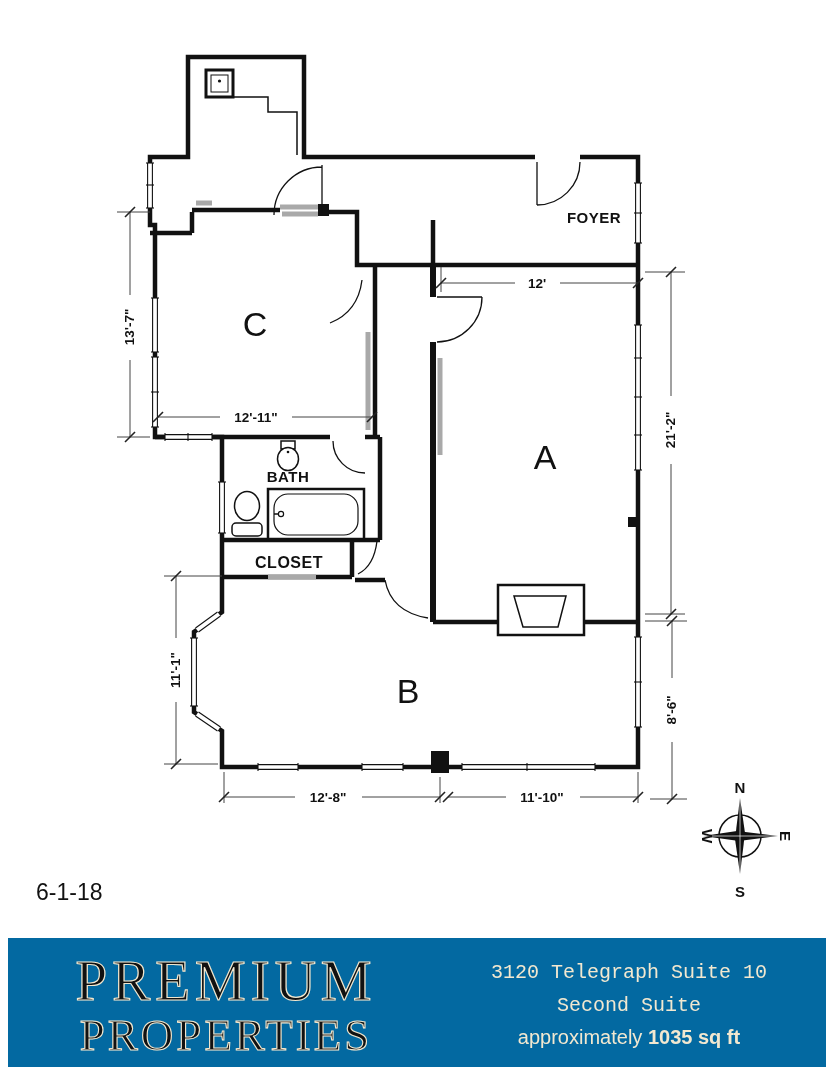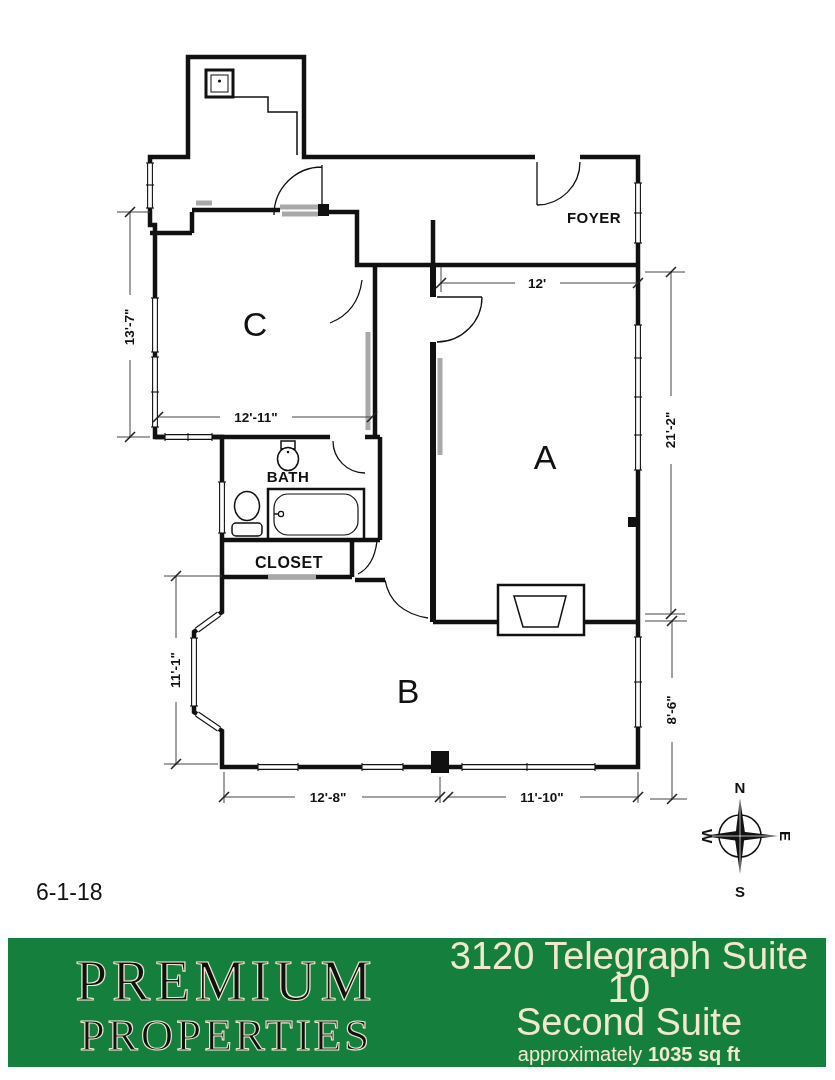--- a/index.html
+++ b/index.html
@@ -17,25 +17,25 @@
   .win-edge{stroke:#111;stroke-width:1.1;}
   .gray{stroke:#a9a9a9;stroke-width:5;}
   .fix{stroke:#111;fill:#fff;}
   text{fill:#111;}
   .room-label{font-size:34px;font-weight:400;text-anchor:middle;}
   .small-label{font-size:15px;font-weight:700;text-anchor:middle;letter-spacing:.5px;}
   .dim-label{font-size:13.5px;font-weight:700;text-anchor:middle;}
   .date-label{font-size:23px;font-weight:400;}
   .compass-label{font-size:15px;font-weight:700;text-anchor:middle;}
   
-  .footer{position:absolute;left:8px;top:938px;width:818px;height:129px;background:#15803d;
+  .footer{position:absolute;left:8px;top:938px;width:818px;height:129px;background:#0369a1;
           display:flex;align-items:center;}
   .brand{flex:0 0 430px;height:129px;}
   .addr{flex:1;text-align:center;color:#f2e8d0;padding-right:6px;}
-  .addr-line{font-family:Liberation Sans, sans-serif;font-size:38px;line-height:33px;}
+  .addr-line{font-family:Liberation Mono, monospace;font-size:20px;line-height:33px;}
   .addr-area{font-family:"Liberation Sans",sans-serif;font-size:20px;line-height:24px;margin-top:3px;}
   .addr-area b{font-weight:700;}
 </style>
 </head>
 <body>
 
 <div class="page">
 
 <svg class="plan-svg" width="835" height="935" viewBox="0 0 835 935">
 

